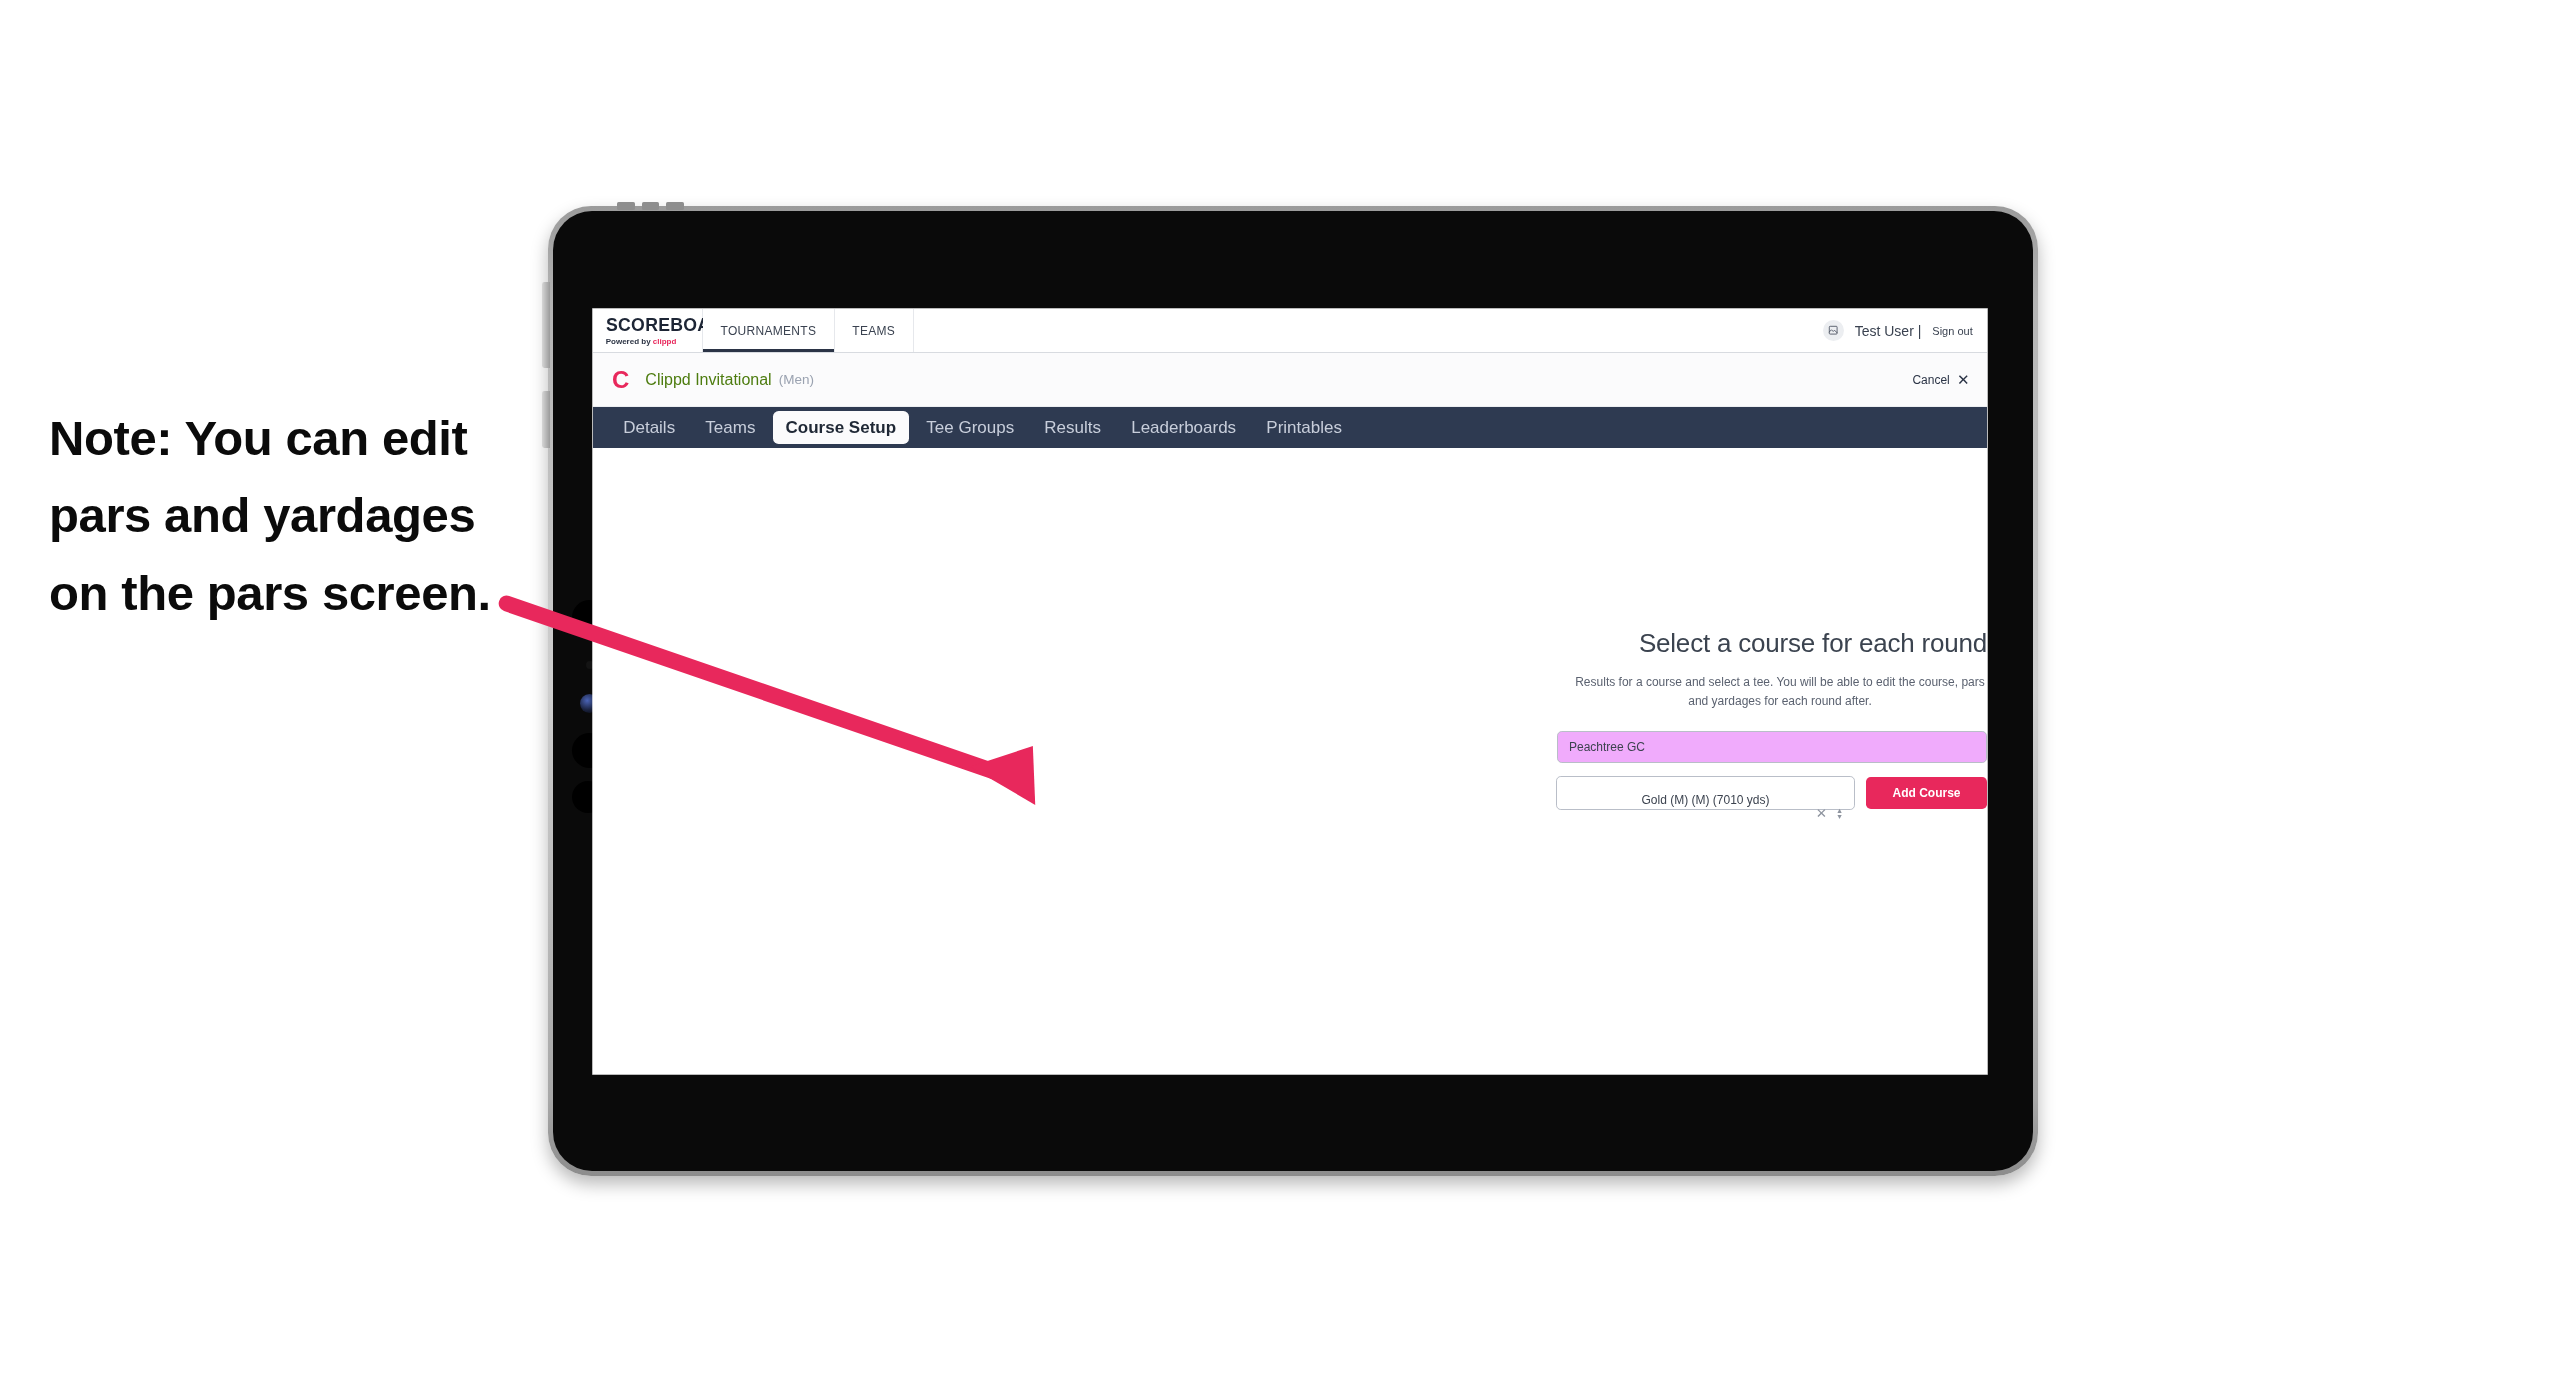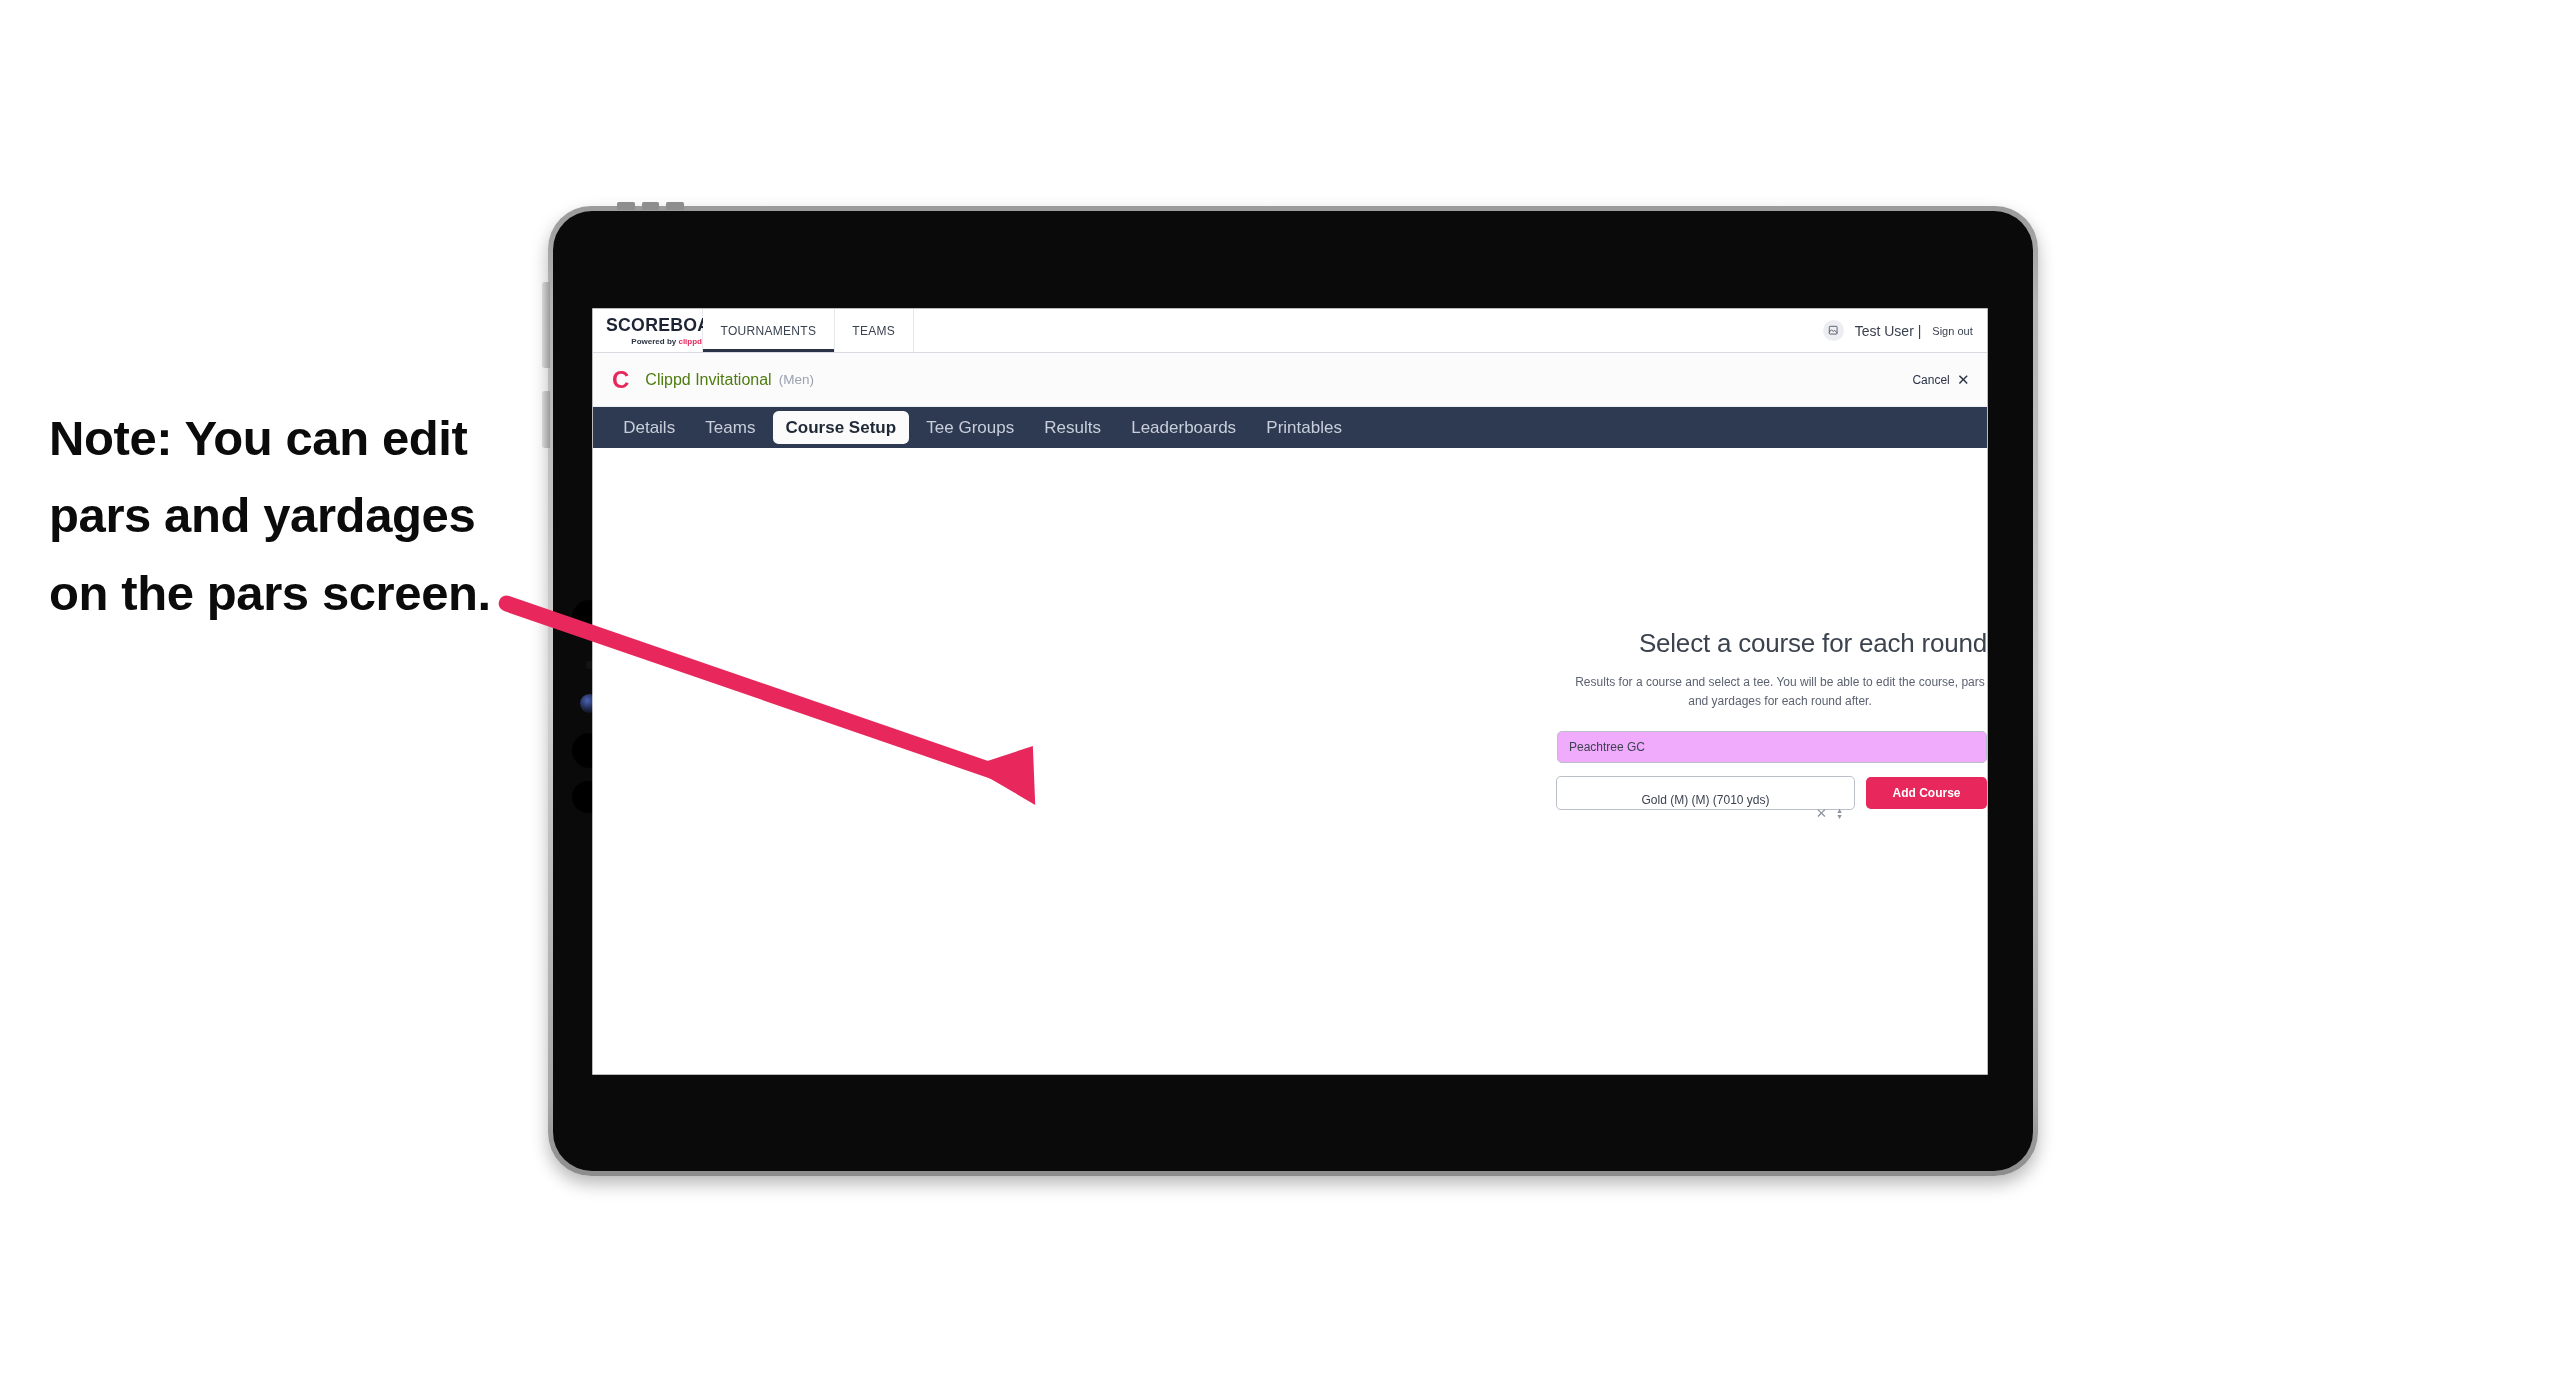--- a/index.html
+++ b/index.html
@@ -85,21 +85,21 @@
     display: flex; flex-direction: column; justify-content: center;
     padding-left: 12.7px;
     border-right: 0.8px solid #e6e8ec;
   }
   .brand-word {
     font-family: "Liberation Sans Narrow","Liberation Sans", sans-serif;
     font-weight: 700; font-size: 19px; letter-spacing: 0.3px;
     color: #1d2535; line-height: 1;
     transform: scaleX(0.93); transform-origin: left center;
   }
-  .brand-sub { font-size: 8px; color: #2c3444; margin-top: 2.4px; font-weight:700;text-align:right; }
+  .brand-sub { font-size: 8px; color: #2c3444; margin-top: 2.4px; font-weight:700; }
   .brand-sub .pink { color: #e8285c; }
 
   .topnav-tabs { display: flex; align-items: stretch; }
   .topnav-tab {
     display: flex; align-items: center;
     padding: 0 17.5px;
     font-size: 12px; color: #3a4250; letter-spacing: 0.3px;
     border-right: 0.8px solid #e6e8ec;
     cursor: pointer; background: #fff;
     position: relative;

